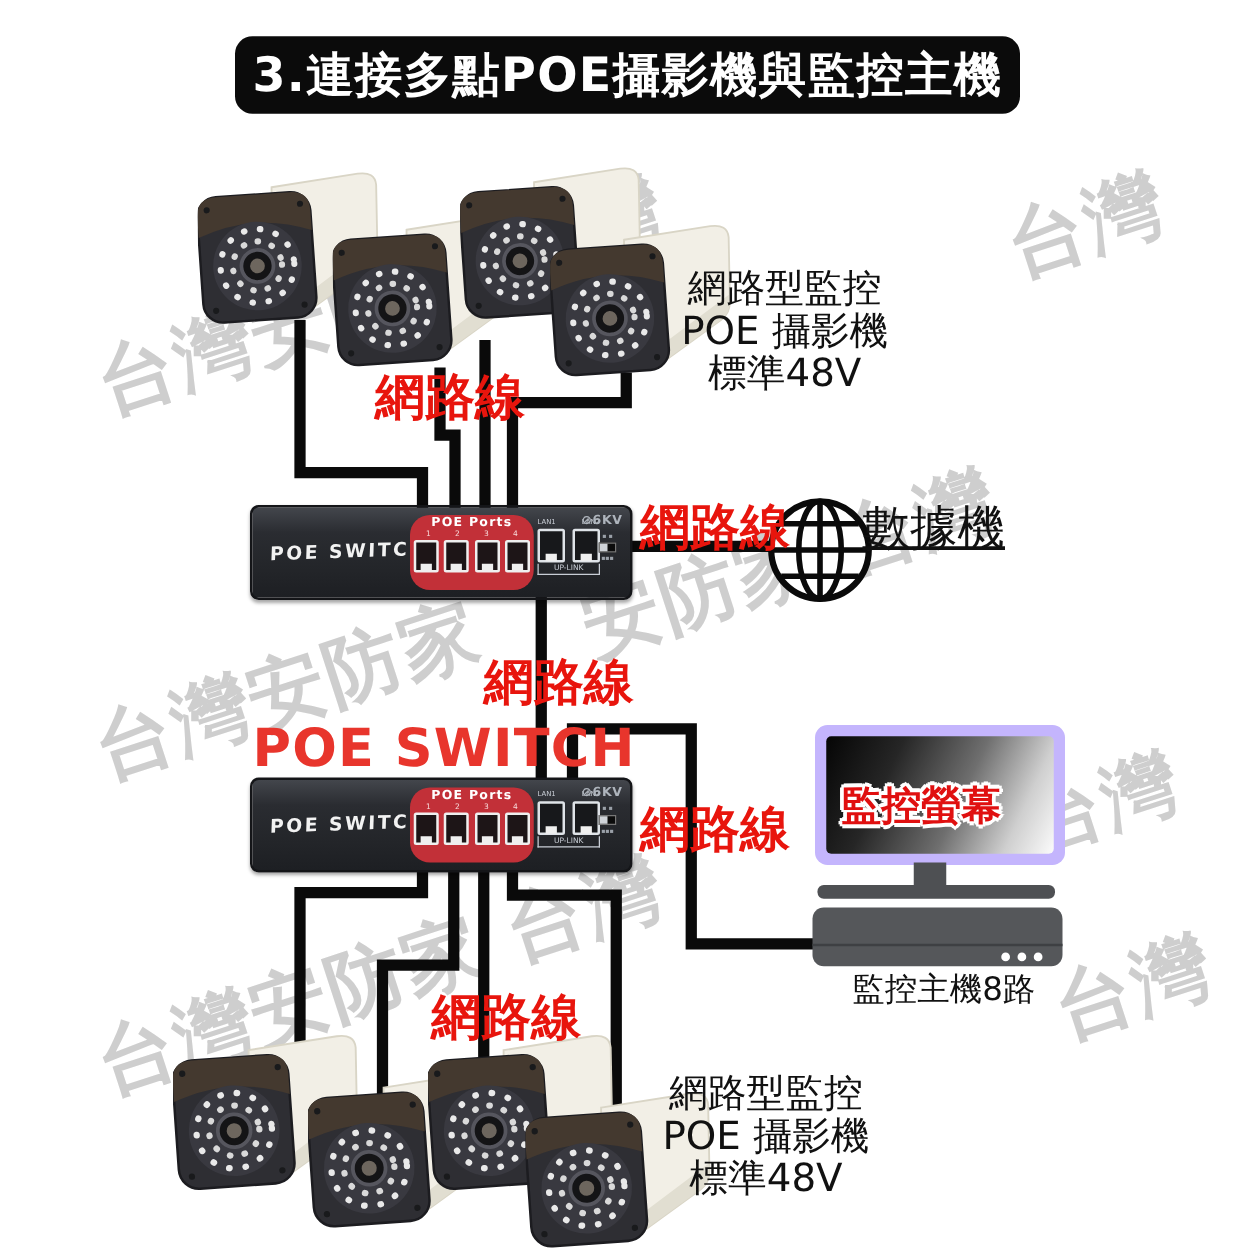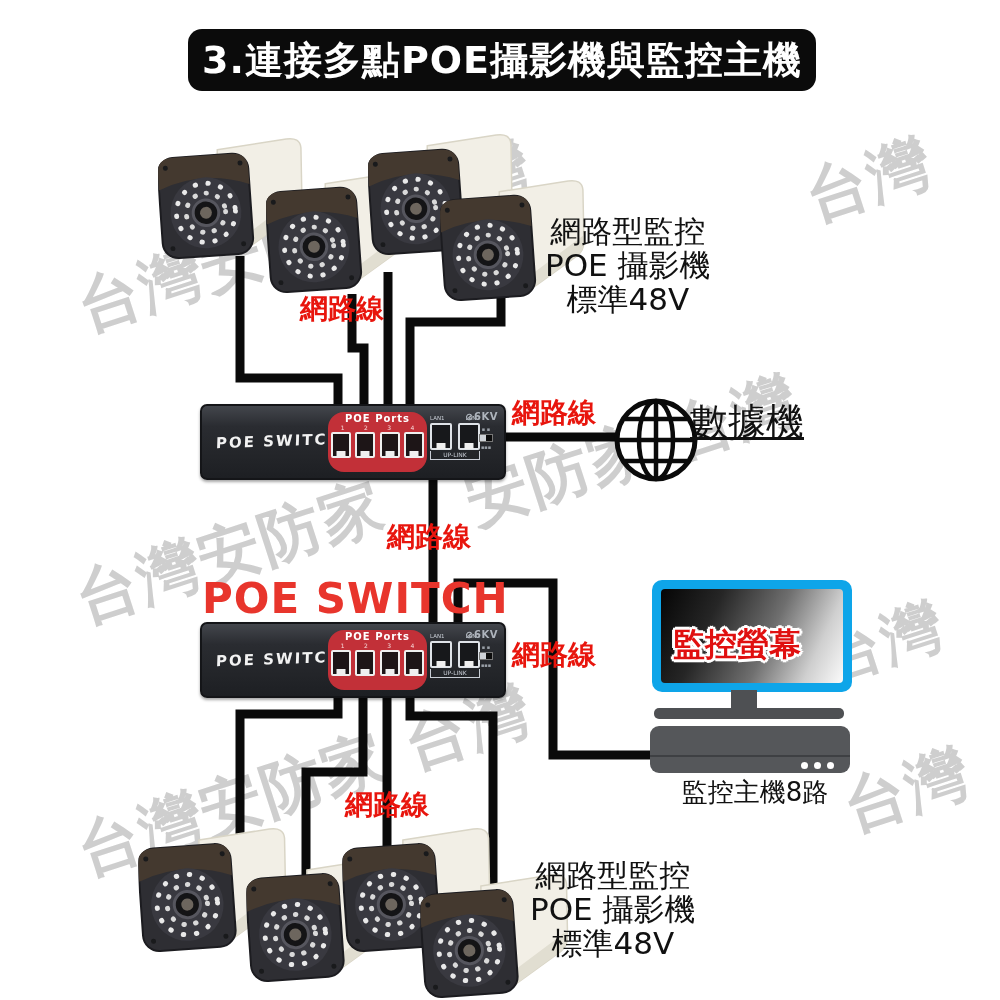--- a/index.html
+++ b/index.html
@@ -15,21 +15,21 @@
     z-index:0;letter-spacing:2px;user-select:none;
   }
   
   .title-banner{
     left:188px;top:29px;width:628px;height:62px;background:#0b0b0b;border-radius:14px;
     display:flex;align-items:center;justify-content:center;z-index:4;
   }
   .title-banner span{color:#ffffff;font-size:38px;font-weight:700;letter-spacing:1px;white-space:nowrap;}
   
   .cable-label{
-    position:absolute;color:#e8150d;font-weight:700;font-size:28px;z-index:3;white-space:nowrap;
+    position:absolute;color:#e8150d;font-weight:700;font-size:40px;z-index:3;white-space:nowrap;
   }
   .info-text{
     position:absolute;color:#111111;font-size:31px;line-height:1.1;text-align:center;z-index:3;white-space:nowrap;
   }
   .poe-caption{
     position:absolute;color:#e8352c;font-weight:700;font-size:42px;letter-spacing:1px;z-index:3;white-space:nowrap;
   }
   
   .switch{
     position:absolute;width:306px;height:76px;border-radius:7px;z-index:2;
@@ -63,21 +63,21 @@
     margin-top:1px;color:#c9ced6;font-size:6px;text-align:center;
     border-left:1px solid #c9ced6;border-right:1px solid #c9ced6;border-bottom:1px solid #c9ced6;
     line-height:7px;padding-bottom:1px;
   }
   .badge{position:absolute;right:6px;top:5px;color:#aeb4bc;font-size:10px;font-weight:700;letter-spacing:.5px;}
   .micro-col{position:absolute;right:7px;top:20px;width:22px;color:#9aa0a8;font-size:5px;line-height:6px;text-align:center;}
   .toggle{width:12px;height:6px;background:#0c0c0c;border:1px solid #777;margin:2px auto;position:relative;}
   .toggle:after{content:"";position:absolute;left:0;top:0;width:6px;height:6px;background:#cfd3d8;}
   
   .monitor{
-    position:absolute;left:652px;top:580px;width:200px;height:112px;background:#0ea5e9;
+    position:absolute;left:652px;top:580px;width:200px;height:112px;background:#c4b5fd;
     border-radius:10px;z-index:2;box-sizing:border-box;padding:9px;
   }
   .monitor .screen{
     width:100%;height:100%;border-radius:4px;
     background:linear-gradient(115deg,#050505 0%,#262626 28%,#6f6f6f 58%,#cfcfcf 82%,#fbfbfb 100%);
     position:relative;
   }
   .screen-label{
     position:absolute;left:12px;top:34px;color:#e01010;font-size:32px;font-weight:700;white-space:nowrap;
     text-shadow:-2px -2px 0 #fff,2px -2px 0 #fff,-2px 2px 0 #fff,2px 2px 0 #fff,0 -3px 0 #fff,0 3px 0 #fff,-3px 0 0 #fff,3px 0 0 #fff;

